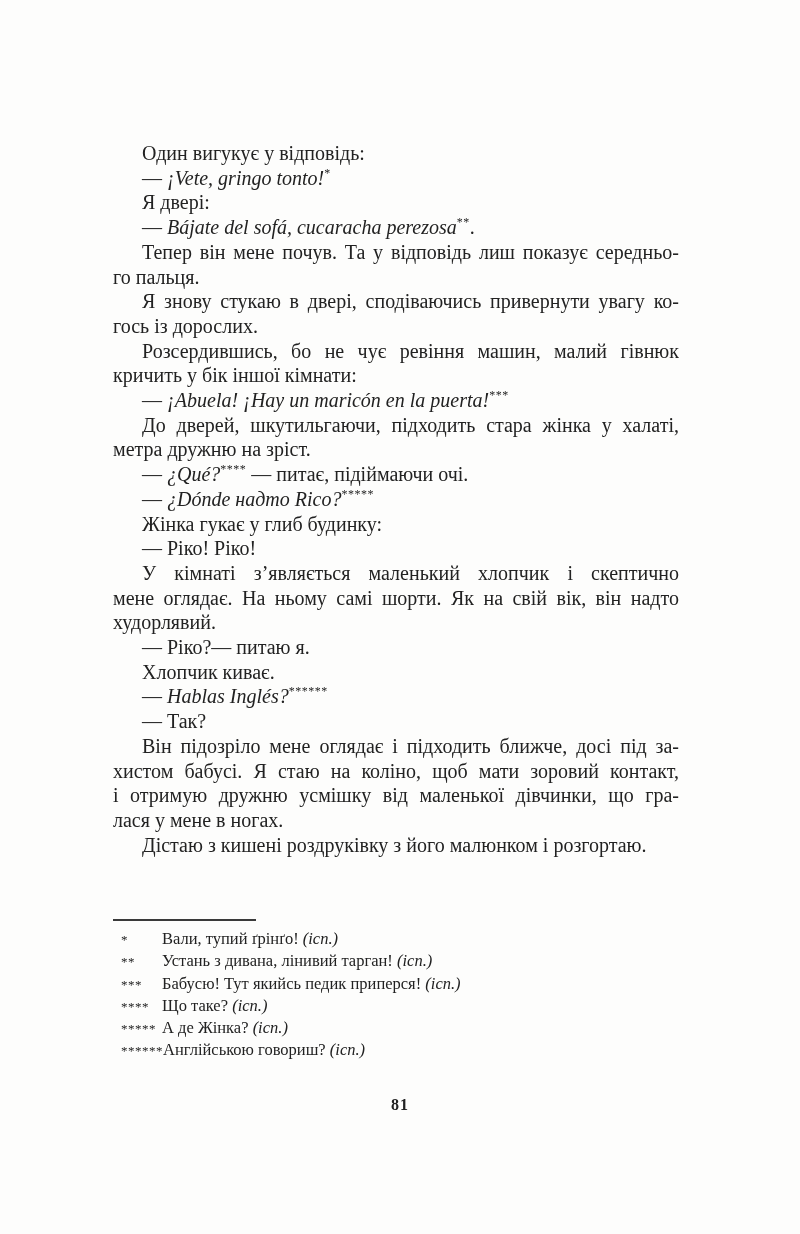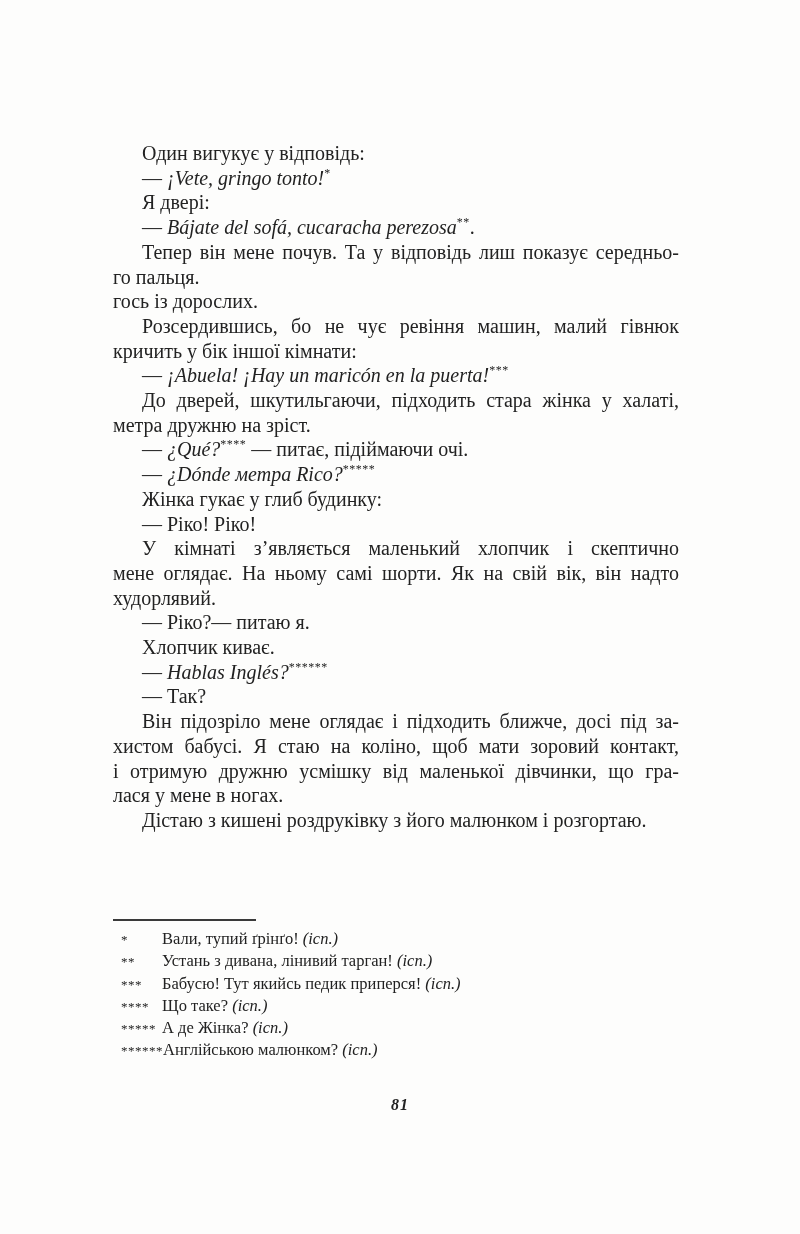--- a/index.html
+++ b/index.html
@@ -49,21 +49,20 @@
     top:1px;
   }
   .fn-text { flex:1;font-family:Liberation Serif, serif; }
   .page-number {
     position:absolute;
     left:0; top:1096px; width:800px;
     text-align:center;
     font-size:16px;
     font-weight:bold;
     letter-spacing:1px;
-    font-style:italic;
   }
 </style>
 </head>
 <body style="background: rgb(253, 253, 252); color: rgb(34, 34, 34);">
 
 <div class="text-block">
     <div class="para">
       <div class="line first"><span>Один вигукує у відповідь:</span></div>
     </div>
     <div class="para">
@@ -73,38 +72,39 @@
       <div class="line first"><span>Я двері:</span></div>
     </div>
     <div class="para">
       <div class="line first"><span>— </span><span class="it">Bájate del sofá, cucaracha perezosa</span><span class="sup">**</span><span>.</span></div>
     </div>
     <div class="para">
       <div class="line first just"><span>Тепер він мене почув. Та у відповідь лиш показує середньо-</span></div>
       <div class="line"><span>го пальця.</span></div>
     </div>
     <div class="para">
+      <div class="line first just"><span>Я знову стукаю в двері, сподіваючись привернути увагу ко-</span></div>
       <div class="line"><span>гось із дорослих.</span></div>
     </div>
     <div class="para">
       <div class="line first just"><span>Розсердившись, бо не чує ревіння машин, малий гівнюк</span></div>
       <div class="line"><span>кричить у бік іншої кімнати:</span></div>
     </div>
     <div class="para">
       <div class="line first"><span>— </span><span class="it">¡Abuela! ¡Hay un maricón en la puerta!</span><span class="sup">***</span></div>
     </div>
     <div class="para">
       <div class="line first just"><span>До дверей, шкутильгаючи, підходить стара жінка у халаті,</span></div>
       <div class="line"><span>метра дружню на зріст.</span></div>
     </div>
     <div class="para">
       <div class="line first"><span>— </span><span class="it">¿Qué?</span><span class="sup">****</span><span> — питає, підіймаючи очі.</span></div>
     </div>
     <div class="para">
-      <div class="line first"><span>— </span><span class="it">¿Dónde метра Rico?</span><span class="sup">*****</span></div>
+      <div class="line first"><span>— </span><span class="it">¿Dónde надто Rico?</span><span class="sup">*****</span></div>
     </div>
     <div class="para">
       <div class="line first"><span>Жінка гукає у глиб будинку:</span></div>
     </div>
     <div class="para">
       <div class="line first"><span>— Ріко! Ріко!</span></div>
     </div>
     <div class="para">
       <div class="line first just"><span>У кімнаті з’являється маленький хлопчик і скептично</span></div>
       <div class="line just"><span>мене оглядає. На ньому самі шорти. Як на свій вік, він надто</span></div>
@@ -151,18 +151,18 @@
       <div class="fn">
         <div class="fn-marker">****</div>
         <div class="fn-text"><span>Що таке? </span><span class="it">(ісп.)</span></div>
       </div>
       <div class="fn">
         <div class="fn-marker">*****</div>
         <div class="fn-text"><span>А де Жінка? </span><span class="it">(ісп.)</span></div>
       </div>
       <div class="fn">
         <div class="fn-marker">******</div>
-        <div class="fn-text"><span>Англійською малюнком? </span><span class="it">(ісп.)</span></div>
+        <div class="fn-text"><span>Англійською говориш? </span><span class="it">(ісп.)</span></div>
       </div>
     </div>
 </div>
 
 <div class="page-number">81</div>
 
 </body></html>

